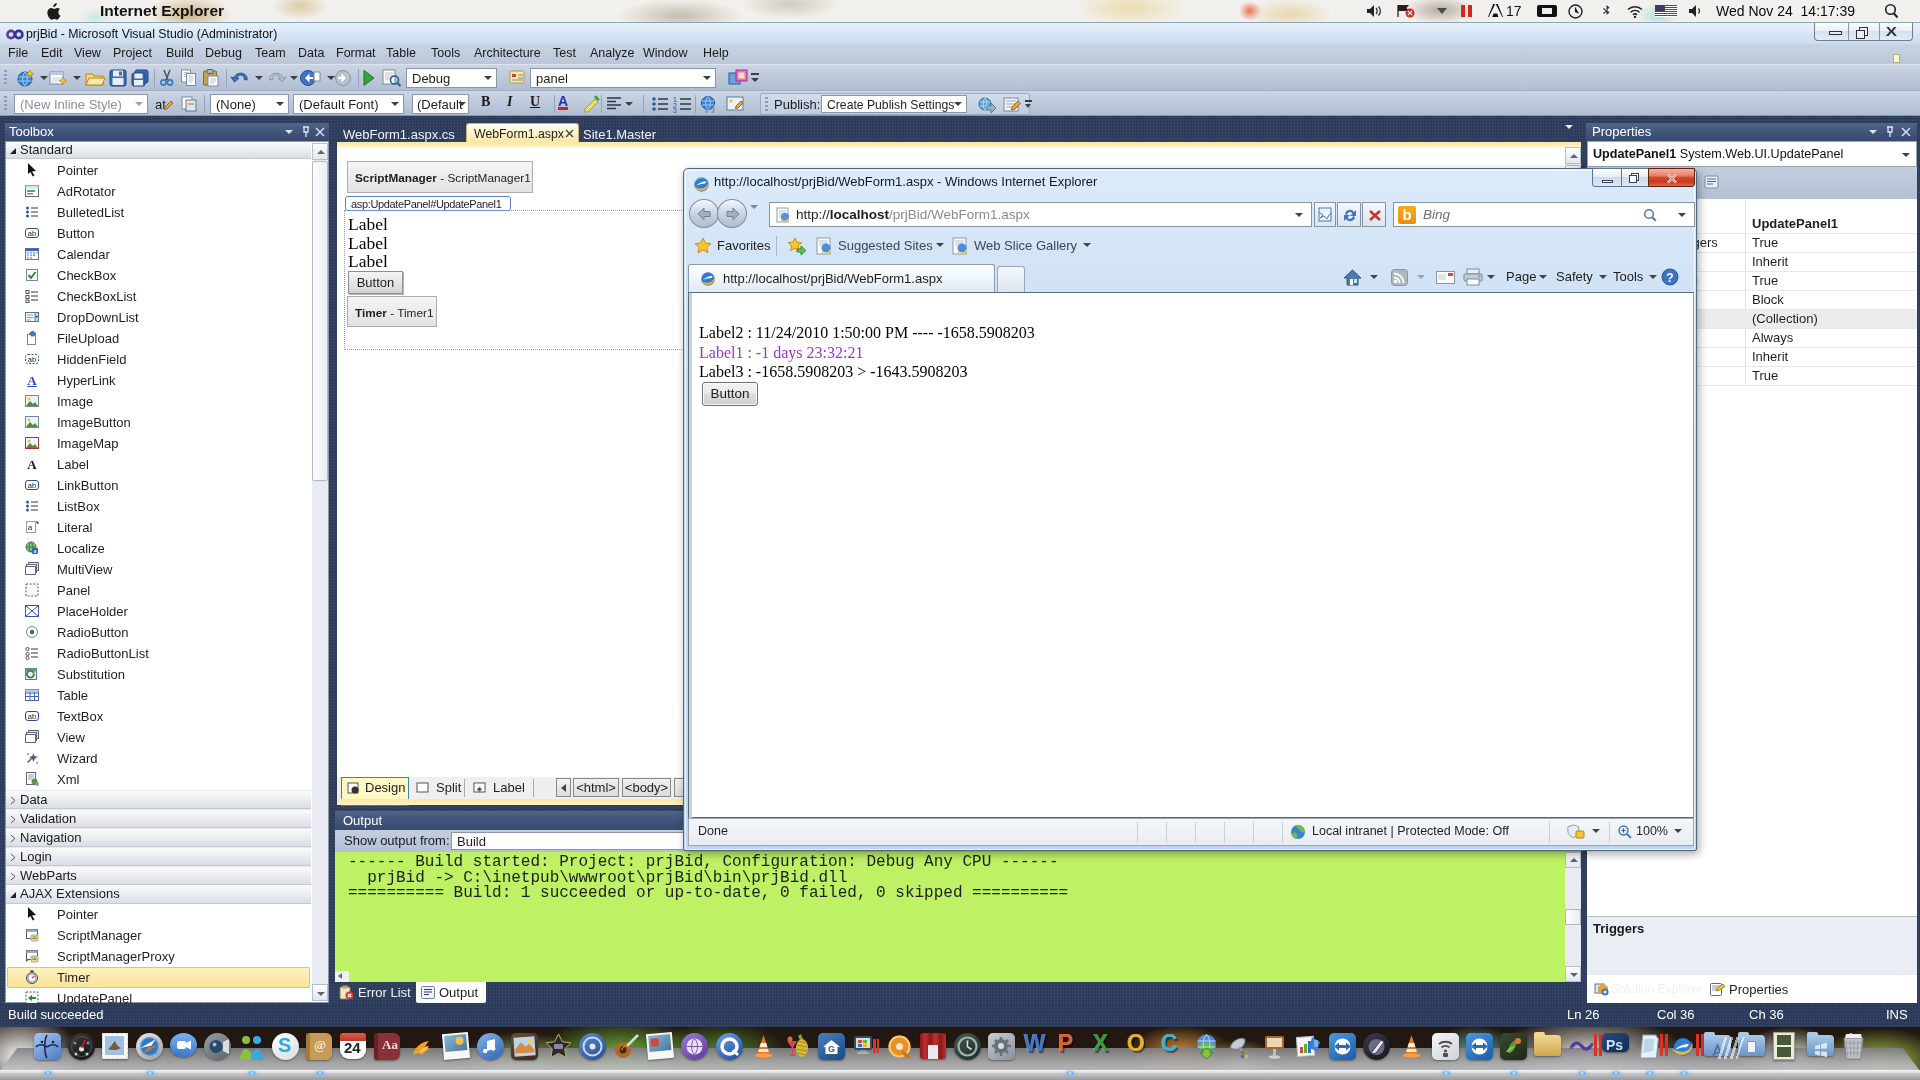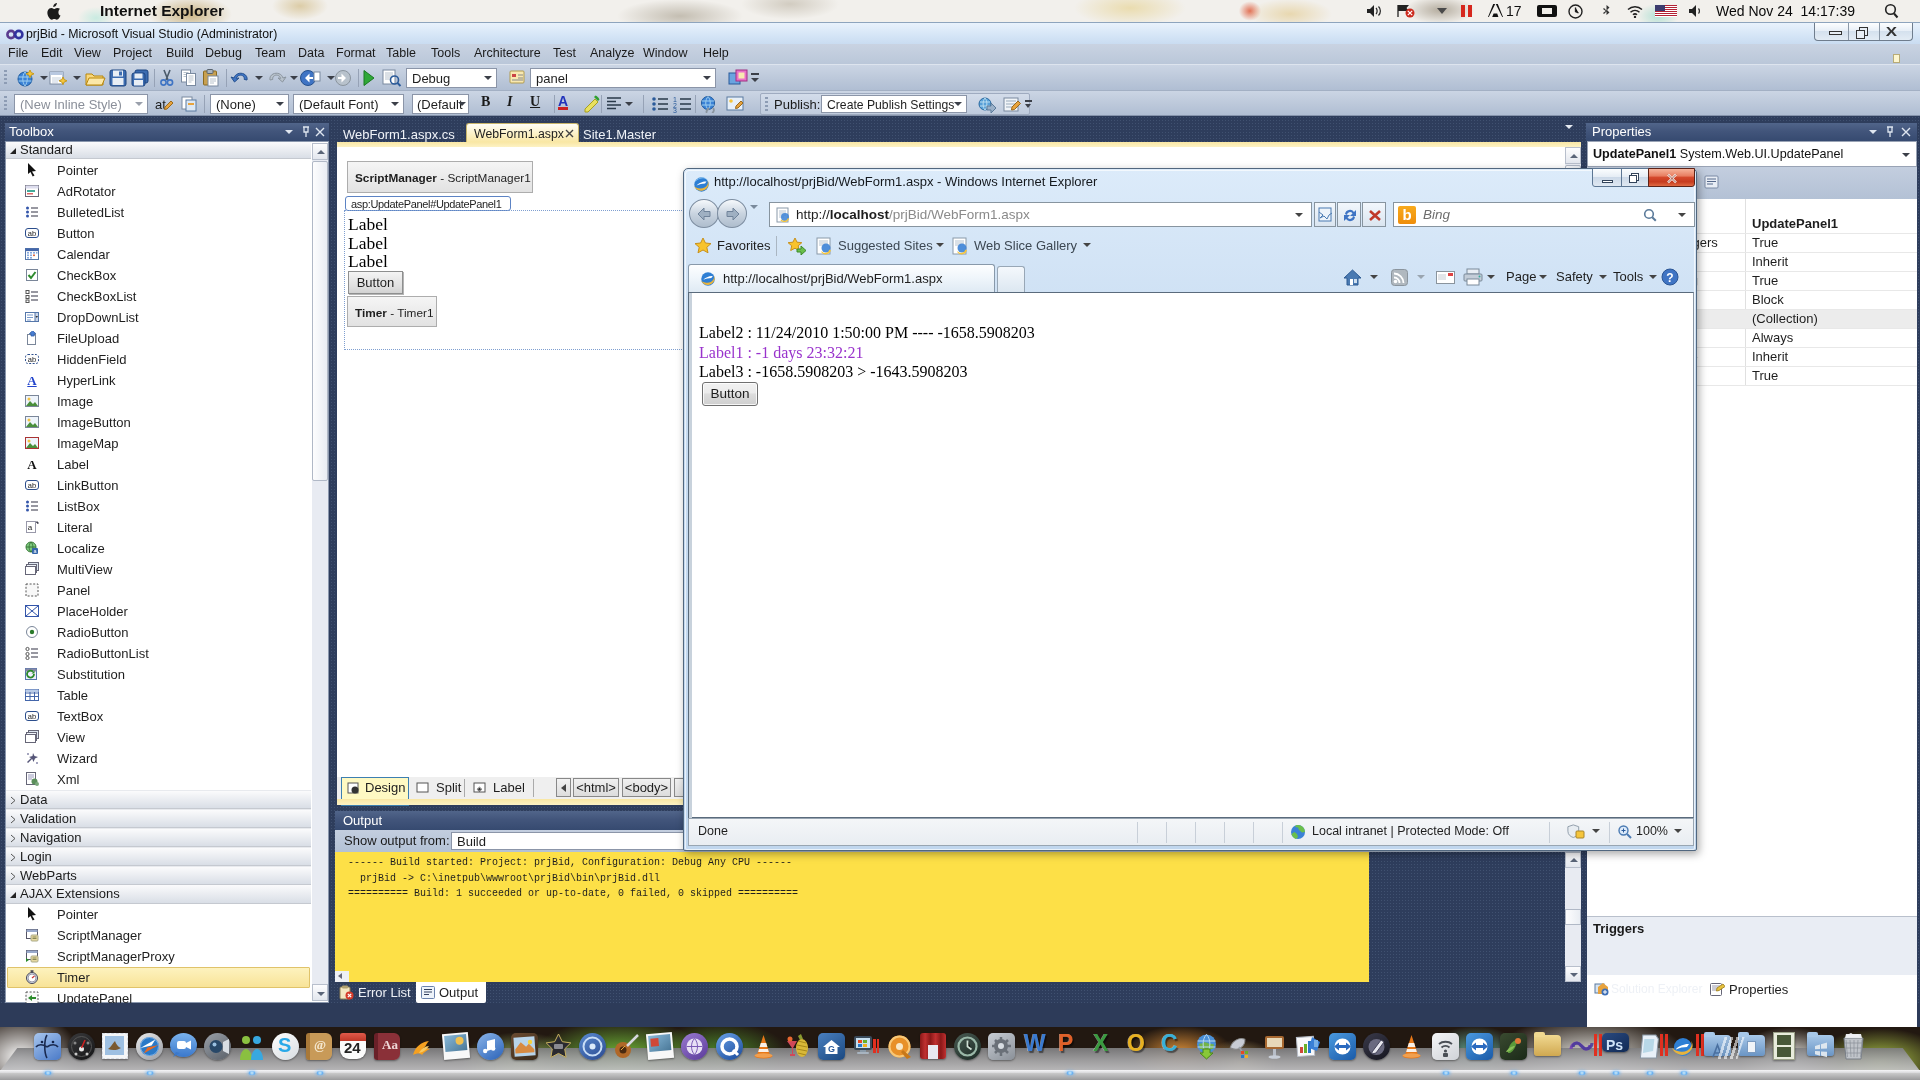--- a/index.html
+++ b/index.html
@@ -686,21 +686,21 @@
     <div class="ptitle" style="position:absolute;left:0;top:0;width:100%;height:19px;font-size:13px;">
       <span style="position:absolute;left:8px;top:2px;">Output</span>
     </div>
     <div class="abs" style="left:0;top:19px;width:1246px;height:22px;background:linear-gradient(180deg,#c3cedf,#b3c1d5);">
       <span style="position:absolute;left:9px;top:3px;font-size:13px;color:#1a1a1a;">Show output from:</span>
       <div class="combo" style="left:116px;top:2px;width:235px;height:18px;">
           <span style="position:absolute;left:5px;top:1px;">Build</span>
         </div>
       <div class="abs" style="left:360px;top:2px;width:180px;height:18px;background:linear-gradient(180deg,#c9d3e2,#b9c6d8);"></div>
     </div>
-    <div class="abs" style="left:0;top:41px;width:1034px;height:130px;background:#fde047;font-family:'Liberation Mono',monospace;font-size:10px;color:#1e1e1e;white-space:pre;line-height:15.5px;"><span style="position:absolute;left:13px;top:3px;">------ Build started: Project: prjBid, Configuration: Debug Any CPU ------
+    <div class="abs" style="left:0;top:41px;width:1246px;height:130px;background:#bef264;font-family:'Liberation Mono',monospace;font-size:16px;color:#1e1e1e;white-space:pre;line-height:15.5px;"><span style="position:absolute;left:13px;top:3px;">------ Build started: Project: prjBid, Configuration: Debug Any CPU ------
   prjBid -&gt; C:\inetpub\wwwroot\prjBid\bin\prjBid.dll
 ========== Build: 1 succeeded or up-to-date, 0 failed, 0 skipped ==========</span></div>
 
     <div class="abs" style="left:1230px;top:41px;width:16px;height:130px;background:#e8ebf2;">
       <div style="position:absolute;left:0;top:0;width:16px;height:16px;background:linear-gradient(180deg,#fdfdfe,#e3e7ee);border:1px solid #b8bfcc;">
           <span class="carr" style="position:absolute;left:4px;top:5px;border-top:none;border-bottom:4px solid #5a6578;"></span>
         </div>
       <div style="position:absolute;left:0;top:57px;width:16px;height:16px;background:linear-gradient(90deg,#fdfdfe,#e9edf3);border:1px solid #b0b8c6;"></div>
       <div style="position:absolute;left:0;top:114px;width:16px;height:16px;background:linear-gradient(180deg,#fdfdfe,#e3e7ee);border:1px solid #b8bfcc;">
           <span class="carr" style="position:absolute;left:4px;top:6px;border-top-color:#5a6578;"></span>
@@ -805,20 +805,27 @@
       <div style="position:absolute;left:114px;top:0px;width:88px;height:24px;background:#fff;border-radius:0 0 2px 2px;"></div>
       <svg style="position:absolute;left:120px;top:5px;" width="15" height="14" viewBox="0 0 15 14">
           <rect x="0.5" y="1.5" width="11" height="12" rx="1" fill="#fff" stroke="#667"></rect>
           <path stroke="#99a" d="M2 4h8M2 6h8M2 8h5"></path>
           <path fill="#e8c33d" stroke="#aa8a2a" d="M7 6l6-4 2 2.5-6 4-2.5.5z"></path>
         </svg>
       <span style="position:absolute;left:139px;top:5px;color:#1e1e1e;white-space:nowrap;">Properties</span>
     </div>
   </div>
 
+  <div class="abs" style="left:0;top:1003px;width:1920px;height:24px;background:#2c3b59;background-image:radial-gradient(circle, rgba(130,150,185,0.2) 0.8px, transparent 1px);background-size:3px 3px;color:#fff;font-size:13px;">
+    <div class="abs" style="left:8px;top:4px;">Build succeeded</div>
+    <div class="abs" style="left:1567px;top:4px;">Ln 26</div>
+    <div class="abs" style="left:1657px;top:4px;">Col 36</div>
+    <div class="abs" style="left:1749px;top:4px;">Ch 36</div>
+    <div class="abs" style="left:1886px;top:4px;">INS</div>
+  </div>
 
   <div class="abs" id="iewin" style="left:683px;top:168px;width:1014px;height:683px;background:linear-gradient(180deg,#dcebfa 0%,#c8dcf1 30%,#c0d6ee 100%);border:1px solid #51677f;border-radius:5px 5px 2px 2px;box-shadow:2px 3px 8px rgba(0,0,0,0.35);">
     <div class="abs" style="left:1px;top:1px;width:1010px;height:680px;border:1px solid rgba(255,255,255,0.65);border-radius:4px 4px 2px 2px;"></div>
 
     <svg class="abs" style="left:9px;top:7px;" width="17" height="17" viewBox="0 0 17 17">
         <circle cx="8.5" cy="8.5" r="7.2" fill="#2e7fd4"></circle>
         <path fill="#9ad0f5" d="M2 6c3-4 9-5 13-2-2-2-5-3-8-2C4.5 2.8 2.7 4.2 2 6z"></path>
         <path fill="#fff" d="M3.5 9.5c2-2.5 7-4.5 10-4l-1.5 2c-2.5 0-6 .8-8.5 2z"></path>
         <path fill="#e8b33c" d="M1 10c1.5 3.5 5.5 5.5 9 4.5 3-.8 5-3 5.5-5.5.3-2-.2-3.5-1-4.5.6 1.5.5 3-.3 4.5-1.2 2.2-4 3.7-7.2 3.5C4.5 12.3 2.3 11.4 1 10z"></path>
       </svg>

